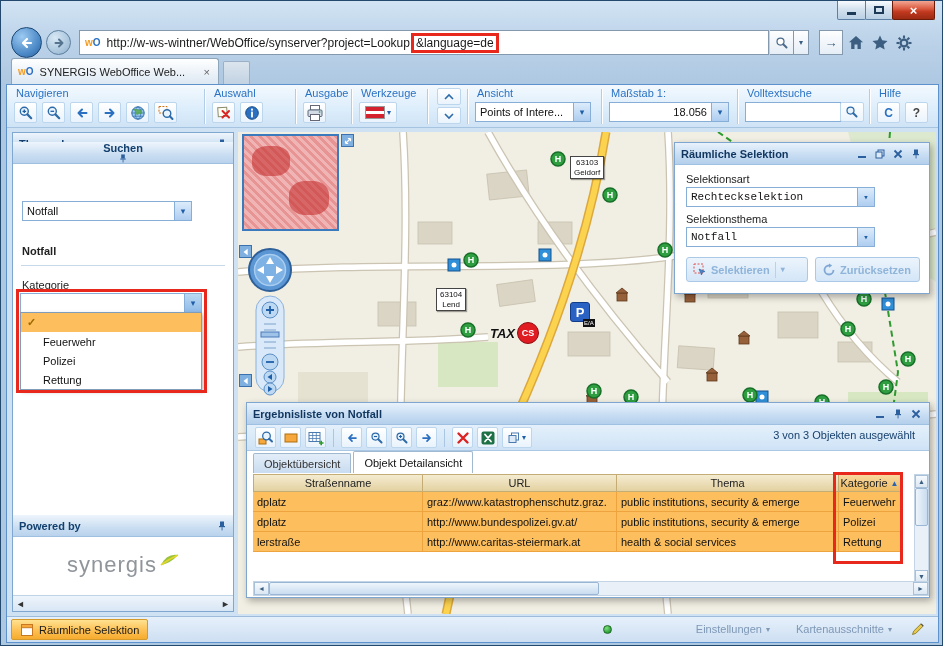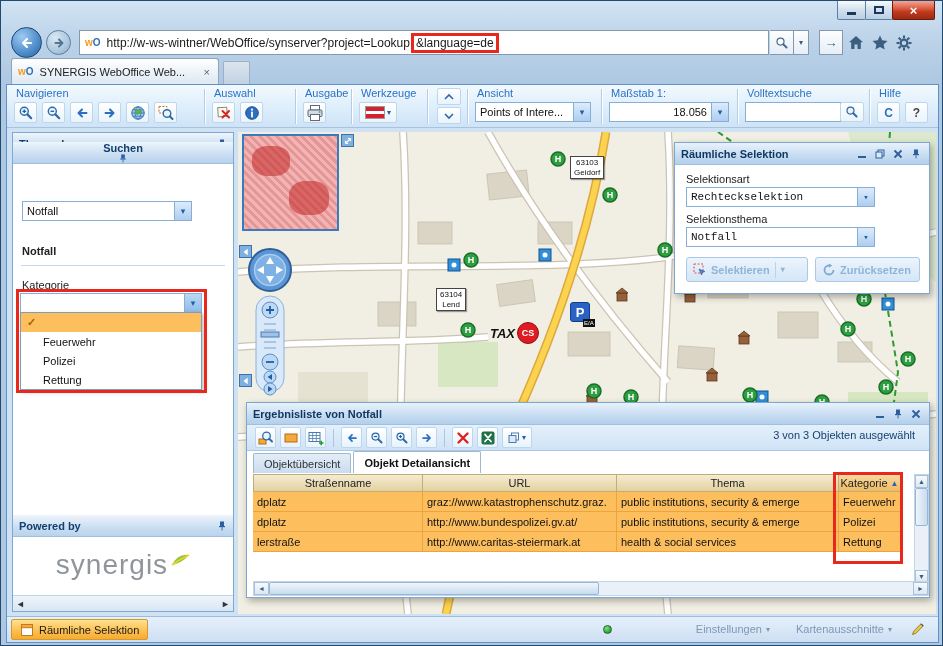--- a/index.html
+++ b/index.html
@@ -67,21 +67,21 @@
 .sb-section{position:absolute;left:9px;top:112px;font-size:11px;font-weight:bold;color:#222;}
 .sb-rule{position:absolute;left:8px;right:8px;top:132px;height:1px;background:#c6d8ea;}
 .sb-field-label{position:absolute;left:9px;top:146px;font-size:11px;color:#222;}
 .sb-combo{position:absolute;left:7px;top:160px;width:182px;}
 .dd-list{position:absolute;left:7px;top:179px;width:182px;background:#fff;border:1px solid #7f9db9;
   box-shadow:2px 2px 4px rgba(0,0,0,.25);z-index:30;}
 .dd-item{height:19px;display:flex;align-items:center;font-size:11px;color:#111;padding-left:22px;cursor:pointer;}
 .dd-item.sel{background:#fdbf5e;padding-left:6px;color:#a06a00;font-weight:bold;}
 .powered-header{top:382px;}
 .logo{position:absolute;left:0;top:404px;width:220px;height:56px;display:flex;align-items:center;justify-content:center;}
-.logo-text{font-size:28px;color:#8f959b;letter-spacing:1px;}
+.logo-text{font-size:22px;color:#8f959b;letter-spacing:1px;}
 .leaf{width:20px;height:14px;margin:-10px 0 0 2px;}
 .sb-scroll{position:absolute;left:0;top:462px;width:220px;height:16px;background:linear-gradient(#eef4fb,#d8e6f4);
   border-top:1px solid #c0d4e8;display:flex;align-items:center;justify-content:space-between;padding:0 3px;}
 .sb-scroll span{font-size:9px;color:#333;cursor:pointer;}
 
 .map{position:absolute;left:231px;top:47px;width:698px;height:482px;overflow:hidden;background:#f1eee3;}
 .map-svg{position:absolute;left:0;top:0;}
 .overview{position:absolute;left:4px;top:2px;width:97px;height:97px;border:2px solid #3a7abd;z-index:8;
   background:repeating-linear-gradient(45deg,#f0b4b4 0 3px,#e69494 3px 6px),#f6cccc;}
 .overview-blob{position:absolute;border-radius:40%;background:rgba(195,40,40,.55);}
@@ -122,21 +122,21 @@
 .res-toolbar{position:absolute;left:0;top:22px;width:682px;height:26px;background:linear-gradient(#e4f0fb,#cfe3f6);
   border-bottom:1px solid #aac8e4;display:flex;align-items:center;padding:0 8px;gap:4px;}
 .rt-btn{width:21px;height:21px;border:1px solid #bcd6ee;border-radius:2px;cursor:pointer;
   background:linear-gradient(#ffffff,#e9f3fc);display:flex;align-items:center;justify-content:center;}
 .rt-sep{width:1px;height:18px;background:#aac6e2;margin:0 3px;}
 .rt-status{position:absolute;right:14px;top:26px;font-size:11px;color:#17406e;}
 .res-tabs{position:absolute;left:6px;top:50px;display:flex;}
 .res-tab{height:20px;padding:0 10px;font-size:11px;display:flex;align-items:center;cursor:pointer;
   border:1px solid #a0b8d0;border-bottom:none;border-radius:2px 2px 0 0;margin-right:2px;
   background:linear-gradient(#e3edf8,#c9dcf0);color:#333;}
-.res-tab.active{background:#fff;font-weight:bold;color:#111;height:22px;margin-top:-2px;}
+.res-tab.active{background:#fff;font-weight:normal;color:#111;height:22px;margin-top:-2px;}
 .res-table{position:absolute;left:6px;top:71px;width:661px;}
 .tr{display:flex;}
 .th{height:18px;background:linear-gradient(#f4ecd2,#e3d1a0);border:1px solid #c3ad74;border-left:none;
   font-size:11px;color:#222;display:flex;align-items:center;justify-content:center;}
 .th:first-child{border-left:1px solid #c3ad74;}
 .th.sorted{background:linear-gradient(#f8d9a0,#eebb62);}
 .td{height:20px;background:#fdbf5e;border-right:1px solid #eda43f;border-bottom:1px solid #eda43f;
   font-size:11px;color:#111;display:flex;align-items:center;padding:0 4px;white-space:nowrap;overflow:hidden;}
 .c0{width:170px}.c1{width:194px}.c2{width:222px}.c3{width:62px}
 .sort-ic{font-size:8px;color:#2a62b4;margin-left:3px;}

